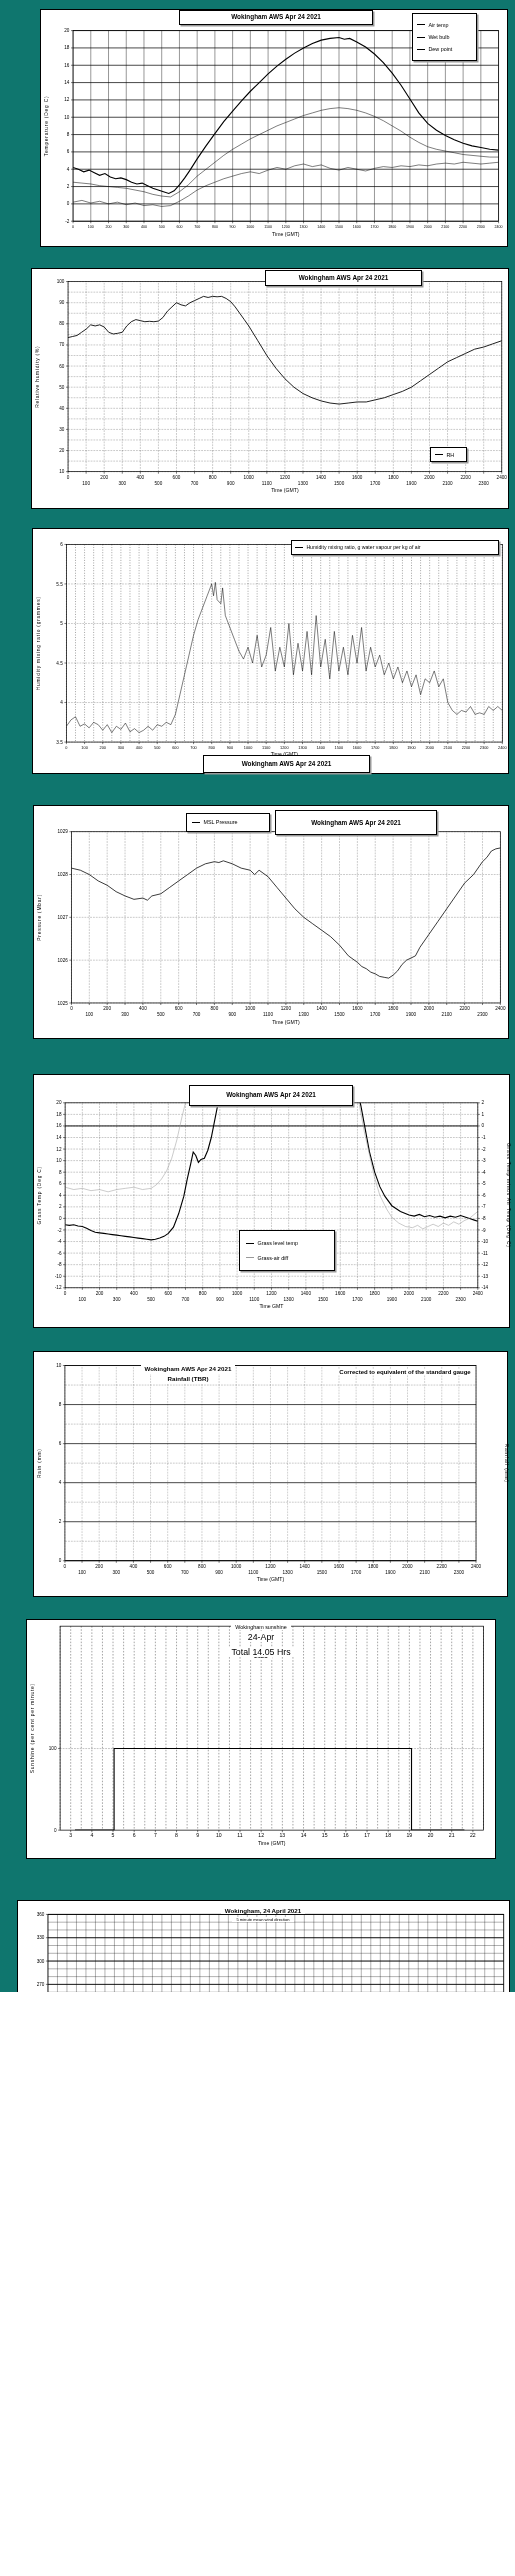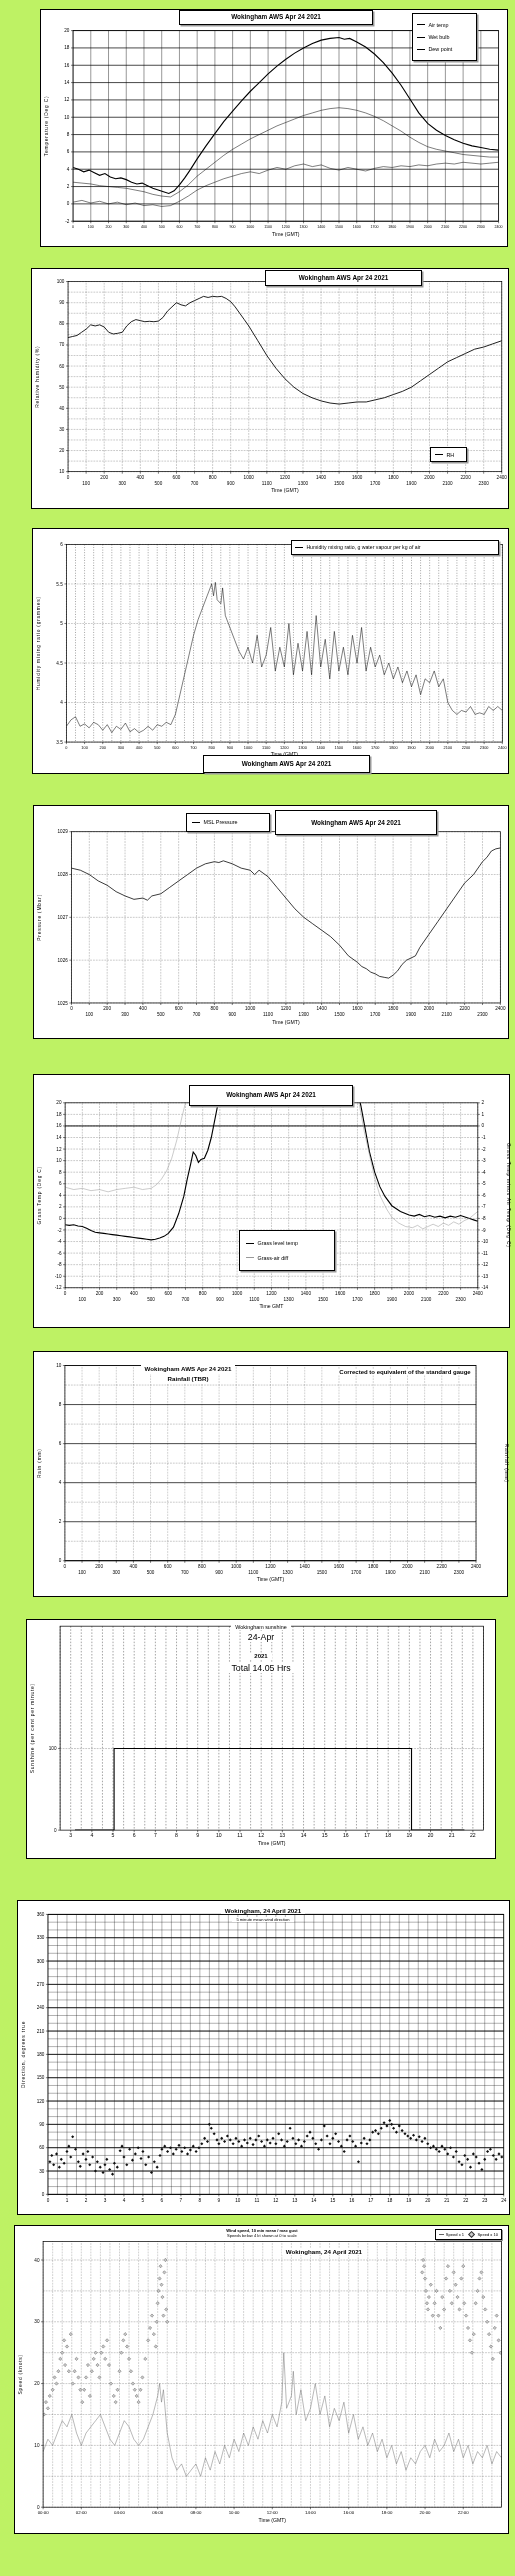--- a/index.html
+++ b/index.html
@@ -1,16 +1,16 @@
 <!DOCTYPE html>
 <html style="font-size:8.2px"><head>
 <meta charset="utf-8">
 <style>
   html,body{margin:0;padding:0;background:#fff;font-family:"Liberation Sans",sans-serif;color:#000;}
-  #stage{position:relative;width:515px;height:2576px;background:#bef264;overflow:hidden;}
+  #stage{position:relative;width:515px;height:1992px;background:#0f766e;overflow:hidden;}
   .panel{position:absolute;background:#fff;border:0.5px solid #000;box-sizing:border-box;}
   .panel.heavy{border-width:1px;}
   .panel svg{position:absolute;left:0;top:0;z-index:1;}
   .ov{position:absolute;z-index:2;}
   .tbox{background:#fff;border:0.5px solid #000;box-shadow:1.5px 1.5px 0 #9a9a9a;text-align:center;font-weight:bold;font-size:6.4px;}
   .lbox{background:#fff;border:0.5px solid #000;box-shadow:1.5px 1.5px 0 #9a9a9a;font-size:5.4px;}
   .li{display:flex;align-items:center;white-space:nowrap;}
   .sw{display:inline-block;width:8.2px;height:0;border-top:1px solid #000;margin-right:3.1px;flex:0 0 auto;}
   .sw.thick{border-top-width:1.5px;}
   .sw.gray{border-top-color:#999;}
@@ -973,21 +973,21 @@
         <text x="475" y="436" text-anchor="middle" font-size="10">Time (GMT)</text>
         <line x1="60" y1="408" x2="64" y2="408" stroke="#000" stroke-width="1"></line>
         <text x="57" y="411" text-anchor="end" font-size="9">0</text>
         <line x1="60" y1="249.6" x2="64" y2="249.6" stroke="#000" stroke-width="1"></line>
         <text x="57" y="252.6" text-anchor="end" font-size="9">100</text>
         <text transform="translate(13 210) rotate(-90)" text-anchor="middle" font-size="9.5" letter-spacing="1.5">Sunshine (per cent per minute)</text>
       </svg>
     <div class="ov ptxt" style="left:0;top:4.1px;font-size:5.4px"><span>Wokingham sunshine</span></div>
     <div class="ov ptxt" style="left:0;top:12.4px;font-size:8.8px"><span>24-Apr</span></div>
     <div class="ov ptxt" style="left:0;top:33px;font-size:6px;font-weight:bold"><span>2021</span></div>
-    <div class="ov ptxt" style="left:0;top:43px;font-size:8.8px"><span>Total 14.05 Hrs</span></div>
+    <div class="ov ptxt" style="left:0;top:27px;font-size:8.8px"><span>Total 14.05 Hrs</span></div>
   </section>
 
   <section class="panel heavy" style="left:16.5px;top:1900px;width:493px;height:315px">
     <svg width="493" height="315" viewBox="0 0 956 611">
         <defs>
           <clipPath id="cp7">
             <rect x="58" y="26" width="884" height="543"></rect>
           </clipPath>
         </defs>
         <line stroke="#000" stroke-width="0.6" x1="58" x2="58" y1="26" y2="569"></line>

